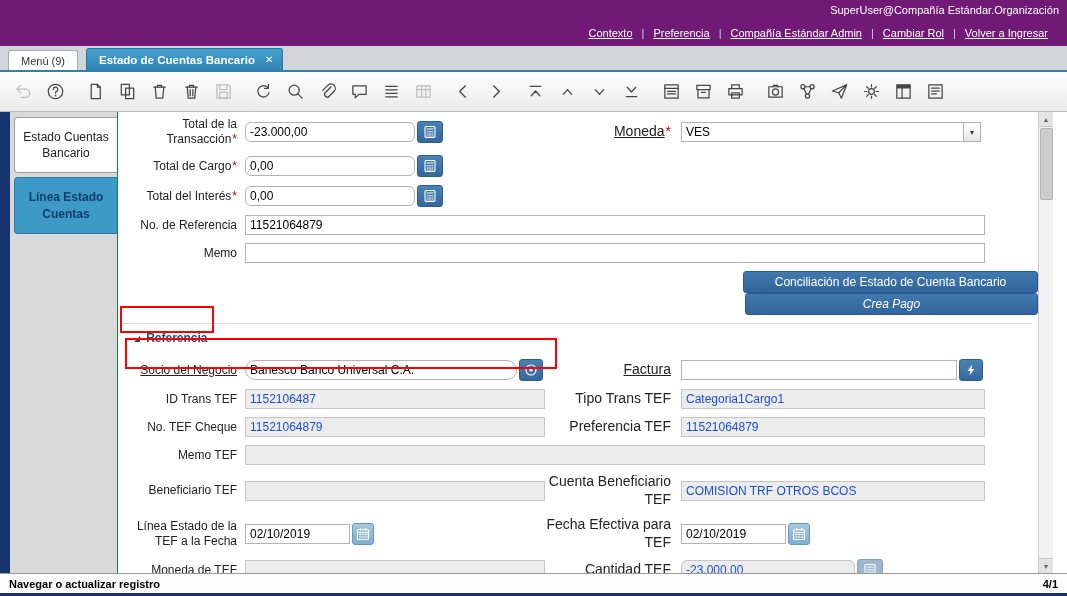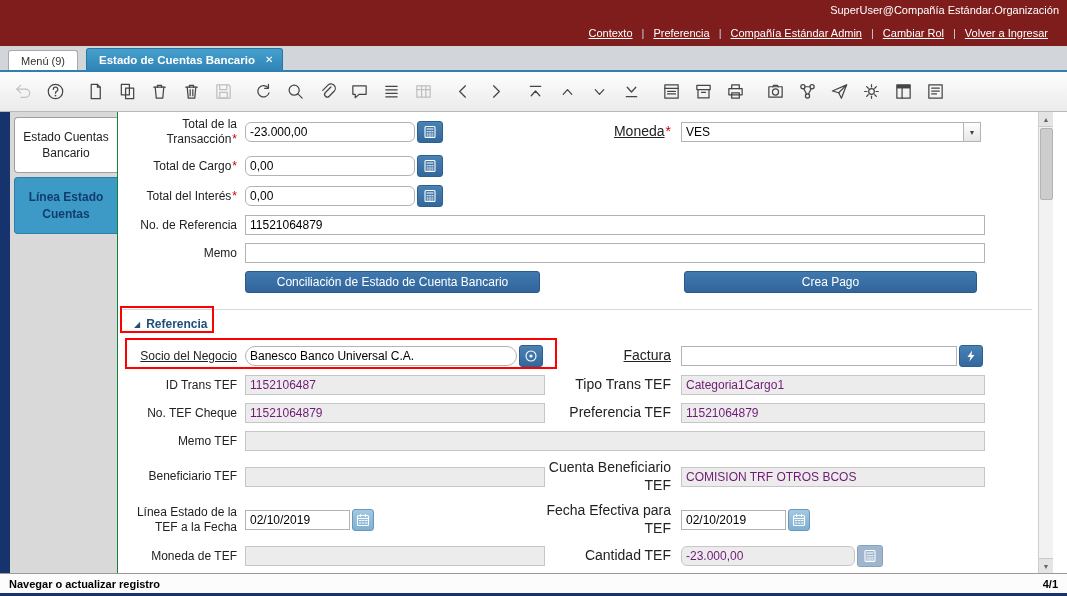--- a/index.html
+++ b/index.html
@@ -1,21 +1,21 @@
 <!DOCTYPE html>
 <html><head>
 <meta charset="utf-8">
 <title>Estado de Cuentas Bancario</title>
 <style>
   * { margin:0; padding:0; box-sizing:border-box; }
   body { font-family:"Liberation Sans","DejaVu Sans",sans-serif; background:#888; }
   #app { width:1067px; height:596px; position:relative; background:#fff; display:flex; flex-direction:column; overflow:hidden; }
 
   
-  .topbar { height:46px; background:#7f1d1d; color:#fff; display:flex; flex-direction:column; justify-content:flex-end; flex:0 0 auto; }
+  .topbar { height:46px; background:#701a75; color:#fff; display:flex; flex-direction:column; justify-content:flex-end; flex:0 0 auto; }
   .user-row { height:19px; display:flex; justify-content:flex-end; align-items:center; padding:0 8px; font-size:11px; }
   .links-row { height:27px; display:flex; justify-content:flex-end; align-items:center; padding:0 10px; font-size:11px; }
   .hlink { color:#fff; text-decoration:underline; cursor:pointer; margin:0 9px; white-space:nowrap; }
   .hsep { color:#c7d2e4; }
 
   
   .tabstrip { height:26px; background:#d2d6da; display:flex; align-items:flex-end; padding-left:8px; border-bottom:2px solid #2F7FB0; flex:0 0 auto; }
   .tab { display:flex; align-items:center; cursor:pointer; }
   .menu-tab { background:#fff; border:1px solid #a9a9a9; border-bottom:none; border-radius:3px 3px 0 0; height:20px; padding:0 12px; font-size:11px; color:#333; margin-right:8px; }
   .active-tab { background:linear-gradient(#46a0cd,#2f85b6); border:1px solid #2a76a3; border-bottom:none; border-radius:3px 3px 0 0; height:22px; padding:0 9px 0 12px; color:#fff; font-weight:bold; font-size:11.5px; }
@@ -40,37 +40,37 @@
   .frow { display:flex; align-items:center; margin-bottom:8px; }
   .lbl-l { width:127px; text-align:right; padding-right:8px; font-size:12px; color:#222; line-height:1.25; }
   .slot-l { width:300px; display:flex; align-items:center; }
   .lbl-r { width:136px; text-align:right; padding-right:10px; font-size:14px; color:#222; line-height:1.25; }
   .slot-r { width:326px; display:flex; align-items:center; }
   .req { color:#d00000; margin-left:1px; }
   .u { text-decoration:underline; }
 
   .inp { height:20px; border:1px solid #b3b3b3; font-size:12px; padding:0 4px; font-family:inherit; color:#000; background:#fff; }
   .inp.num { text-align:left;border-radius:6px; }
-  .inp.ro { background:#ececec; border-color:#c6c6c6; color:#701a75; }
+  .inp.ro { background:#ececec; border-color:#c6c6c6; color:#1d4ed8; }
   .w105{width:105px;} .w170{width:170px;} .w174{width:174px;} .w272{width:272px;border-radius:10px;}
   .w276{width:276px;} .w283{width:283px;} .w303{width:303px;} .w304{width:304px;} .w740{width:740px;}
 
   .sqbtn { width:26px; height:22px; margin-left:2px; border:1px solid #2d5f8e; background:linear-gradient(#4a82b4,#33689c); border-radius:3px; display:flex; align-items:center; justify-content:center; cursor:pointer; flex:0 0 auto; }
   .sqbtn svg { width:14px; height:14px; stroke:#fff; fill:none; stroke-width:1.1; stroke-linecap:round; }
   .sqbtn.w24 { width:24px; }
   .sqbtn.lightblue { width:22px; background:linear-gradient(#a3c8e1,#7fb0d2); border-color:#6898ba; }
   .sqbtn.disabled { background:#9FB6CE; border-color:#8aa3bd; cursor:default; }
 
   .combo { display:flex; align-items:center; }
   .cbtn { width:17px; height:20px; border:1px solid #b3b3b3; border-left:none; background:linear-gradient(#ffffff,#e6e6e6); font-size:7px; color:#444; display:flex; align-items:center; justify-content:center; cursor:pointer; }
 
-  .btn-row { display:flex; align-items:flex-end; margin-bottom:16px; }
+  .btn-row { display:flex; align-items:flex-end; margin-bottom:8px;flex-direction:column; }
   .action { height:22px; background:linear-gradient(#4079ae,#31659b); color:#fff; border:1px solid #2b5a8a; border-radius:3px; font-size:12px; font-family:inherit; cursor:pointer; }
   .btn-conc { width:295px; margin-left:127px; }
-  .btn-crea { width:293px; margin-left:144px; }
+  .btn-crea { width:293px; margin-left:144px;font-style:italic; }
 
   .section { margin:4px 6px 12px 4px; border-top:1px solid #d9d9d9; padding-top:5px; }
   .sect-hdr { display:flex; align-items:center; gap:6px; padding-left:12px; height:18px; cursor:pointer; }
   .tri { color:#1F4E79; font-size:8px; }
   .sect-title { font-weight:bold; font-size:12px; color:#1F4E79; }
 
   .scrollbar { width:15px; background:#f2f2f2; border-left:1px solid #cfcfcf; display:flex; flex-direction:column; align-items:center; flex:0 0 auto; }
   .sb-btn { width:15px; height:15px; background:#e4e4e4; border-bottom:1px solid #c9c9c9; font-size:7px; color:#666; display:flex; align-items:center; justify-content:center; cursor:pointer; }
   .sb-bottom { margin-top:auto; border-top:1px solid #c9c9c9; border-bottom:none; }
   .sb-thumb { width:13px; height:72px; background:#cdcdcd; border:1px solid #b3b3b3; border-radius:2px; margin-top:1px; cursor:pointer; }

